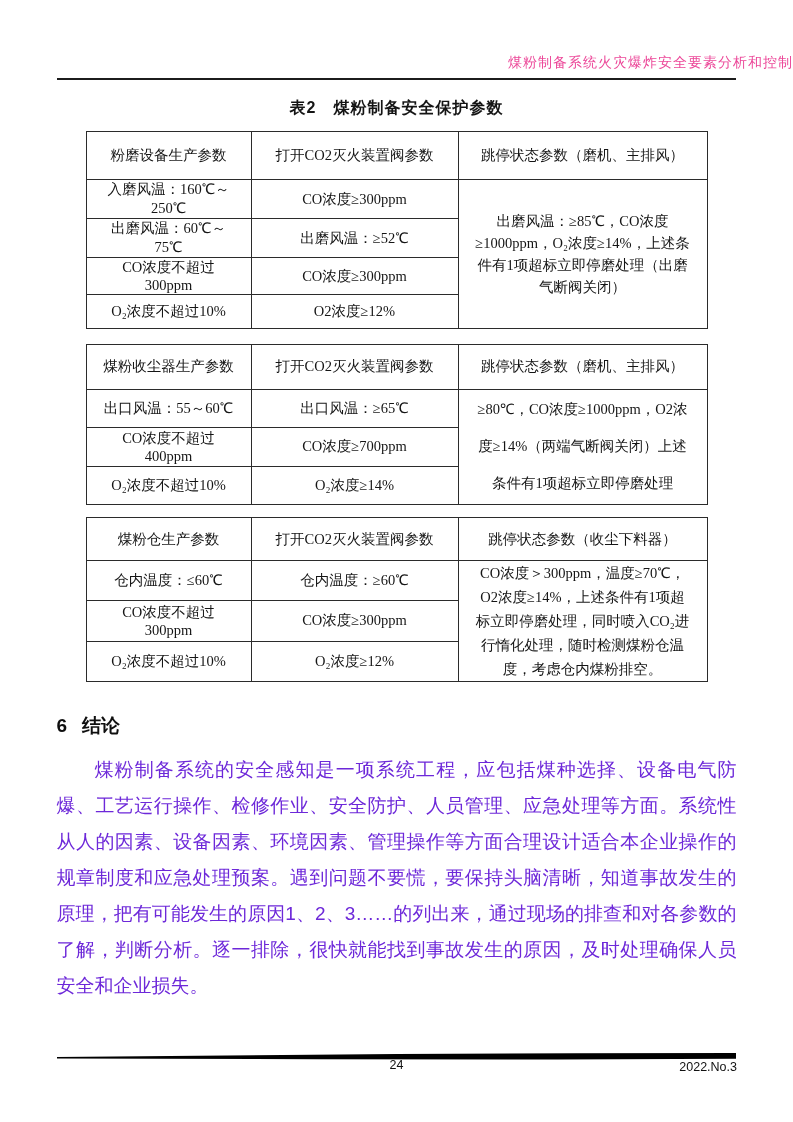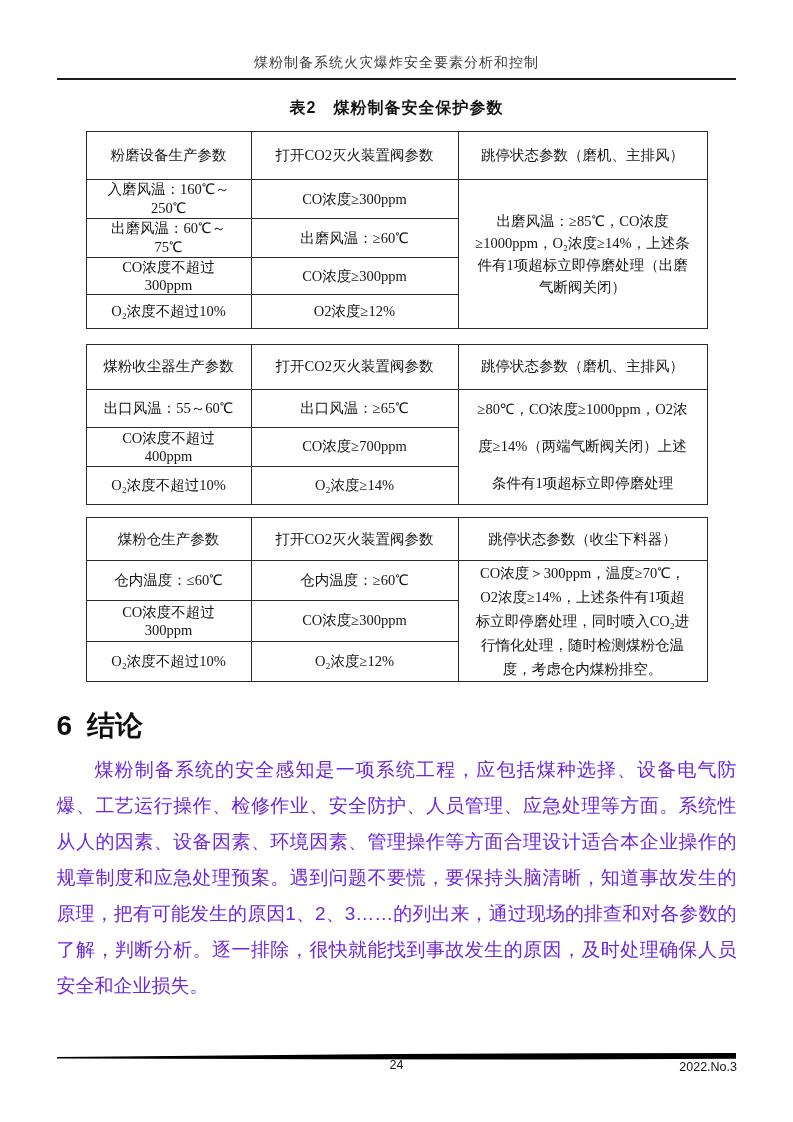--- a/index.html
+++ b/index.html
@@ -6,25 +6,25 @@
   .page{
     position:relative;
     width:793px;height:1122px;
     background:#ffffff;
     overflow:hidden;
     font-family:"Liberation Serif", serif;
     color:#141414;
   }
   .running-head{
     padding-top:53px;
-    text-align:center;
+    text-align:right;
     font-size:14px;
     line-height:20px;
     letter-spacing:1px;
-    color:#404040;
+    color:#ec4899;
   }
   .head-rule{
     width:679px;
     margin:5px auto 0 auto;
     border:0;
     border-top:2px solid #1c1c1c;
     height:0;
   }
   .caption{
     margin-top:18px;
@@ -68,21 +68,21 @@
     padding:6px 11px;
   }
   .t1 td.merged{line-height:22px;}
   .t2 td.merged{line-height:37px;}
   .t3 td.merged{line-height:24px;}
   .section-heading{
     width:680px;
     margin:30px auto 0 auto;
     font-family:"Liberation Sans", sans-serif;
     font-weight:bold;
-    font-size:28px;
+    font-size:19px;
     line-height:27px;
     color:#0f0f0f;
   }
   .section-heading .num{margin-right:15px;}
   .body-text{
     width:680px;
     margin:0 auto;
     font-family:"Liberation Sans", sans-serif;
     font-size:19px;
     line-height:36px;
@@ -138,21 +138,21 @@
         <td>打开CO2灭火装置阀参数</td>
         <td>跳停状态参数（磨机、主排风）</td>
       </tr>
       <tr class="dr">
         <td>入磨风温：160℃～250℃</td>
         <td>CO浓度≥300ppm</td>
         <td class="merged" rowspan="4">出磨风温：≥85℃，CO浓度≥1000ppm，O₂浓度≥14%，上述条件有1项超标立即停磨处理（出磨气断阀关闭）</td>
       </tr>
       <tr class="dr">
         <td>出磨风温：60℃～75℃</td>
-        <td>出磨风温：≥60℃</td>
+        <td>出磨风温：≥52℃</td>
       </tr>
       <tr class="dr">
         <td>CO浓度不超过300ppm</td>
         <td>CO浓度≥300ppm</td>
       </tr>
       <tr class="dr">
         <td>O₂浓度不超过10%</td>
         <td>O2浓度≥12%</td>
       </tr>
     </tbody>

